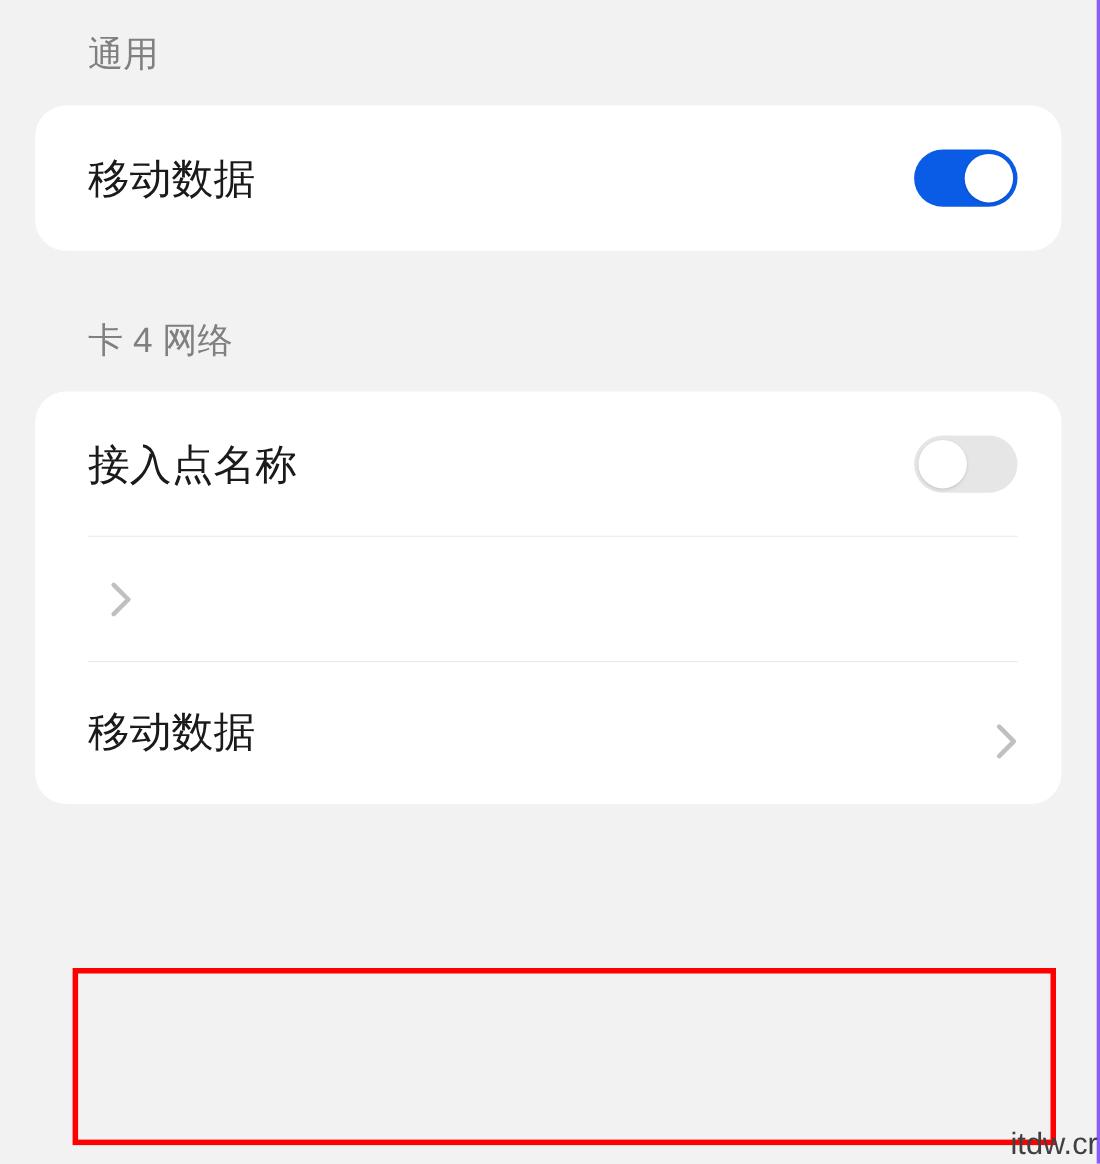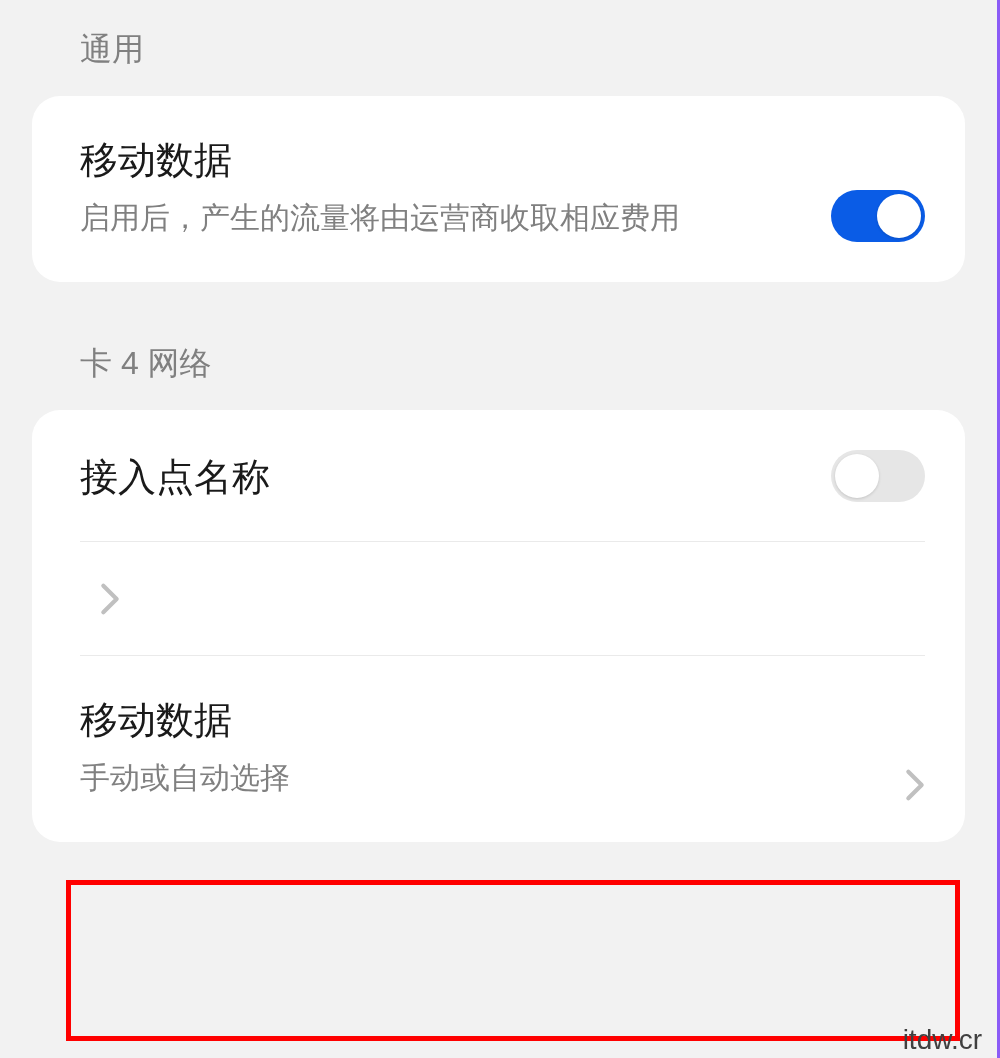--- a/index.html
+++ b/index.html
@@ -106,38 +106,37 @@
       border: 5px solid #ff0000;
       pointer-events: none;
       left: 66px;
       right: 40px;
       top: 880px;
       height: 161px;
     }
     .watermark {
       position: absolute;
       bottom: 2px;
-      right: 18px;
+      right: 2px;
       font-size: 28px;
       color: #404040;
       font-family: Arial, sans-serif;
     }
   </style>
 </head>
 <body>
 
 <div class="container">
 
   <div class="section-header">通用</div>
 
   <div class="card">
     <div class="row">
       <div class="row-text">
         <div class="row-title">移动数据</div>
-        <div class="row-subtitle">启用后，产生的流量将由运营商收取相应费用</div>
       </div>
       <div class="toggle on">
         <div class="toggle-knob"></div>
       </div>
     </div>
   </div>
 
   <div class="section-header" style="padding-top:60px;">卡 4 网络</div>
 
   <div class="card">
@@ -156,21 +155,20 @@
       <div class="chevron">
         <svg viewBox="0 0 12 20" fill="none">
           <path d="M2 2 L10 10 L2 18" stroke="currentColor" stroke-width="2.5" stroke-linecap="round" stroke-linejoin="round"></path>
         </svg>
       </div>
     </div>
 
     <div class="row">
       <div class="row-text">
         <div class="row-title">移动数据</div>
-        <div class="row-subtitle">手动或自动选择</div>
       </div>
       <div class="chevron">
         <svg viewBox="0 0 12 20" fill="none">
           <path d="M2 2 L10 10 L2 18" stroke="currentColor" stroke-width="2.5" stroke-linecap="round" stroke-linejoin="round"></path>
         </svg>
       </div>
     </div>
 
   </div>
 

